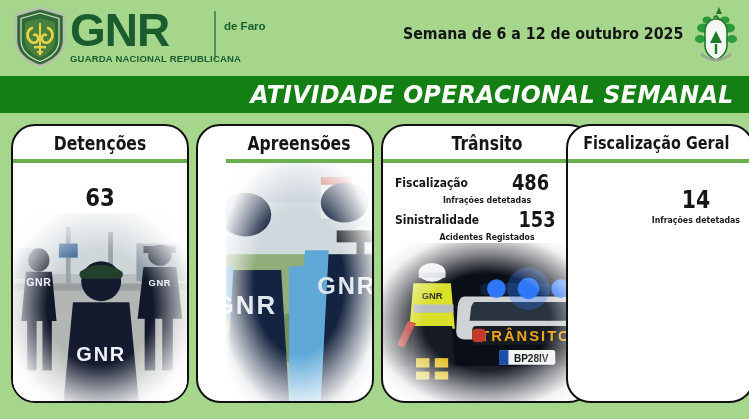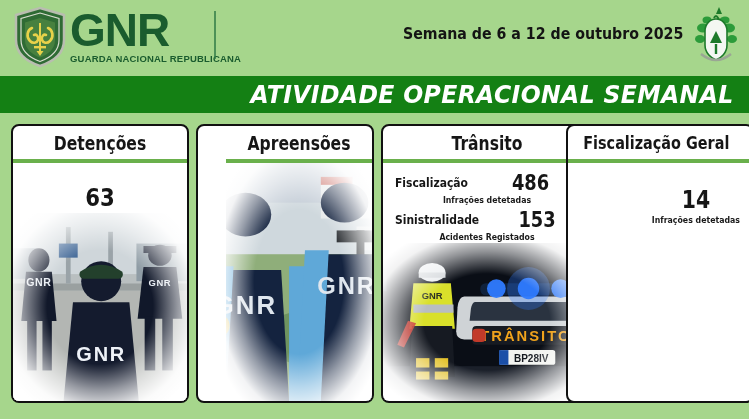--- a/index.html
+++ b/index.html
@@ -79,21 +79,21 @@
   
   .cards {
     position: absolute; left: 0; top: 124px;
     width: 749px; height: 288px;
   }
   .card {
     position: absolute; top: 0;
     height: 279px;
     background: #ffffff;
     border: 2.5px solid #111111;
-    border-radius: 8px;
+    border-radius: 24px;
     overflow: hidden;
     display: flex; flex-direction: column;
   }
   .card.c1 { left: 11px;  width: 178px; }
   .card.c2 { left: 196px; width: 178px; padding-left: 28px; }
   .card.c3 { left: 381px; width: 212px; }
   .card.c4 { left: 566px; width: 188px; align-items: flex-end; }
 
   .card-title {
     flex: 0 0 auto;
@@ -205,20 +205,21 @@
   </div>
 
   <div class="gnr-wordmark">
     <div class="gnr-letters">GNR</div>
     <div class="gnr-sub">GUARDA NACIONAL REPUBLICANA</div>
   </div>
 
   <div class="hdr-divider"></div>
 
   <div class="hdr-command">
+    <div>de Faro</div>
   </div>
 
   <div class="hdr-week">Semana de 6 a 12 de outubro 2025</div>
 
   <div class="faro-crest">
     <svg viewBox="0 0 50 64" width="50" height="64">
       <path d="M25 10 l3 -7 l3 7 z" fill="#1d7a2a"></path>
       <path d="M23 14 q2 -4 4 0 q2 4 4 0" fill="none" stroke="#1d7a2a" stroke-width="2"></path>
       <g fill="#2c9b3a">
         <ellipse cx="12" cy="24" rx="6" ry="4.5"></ellipse>

